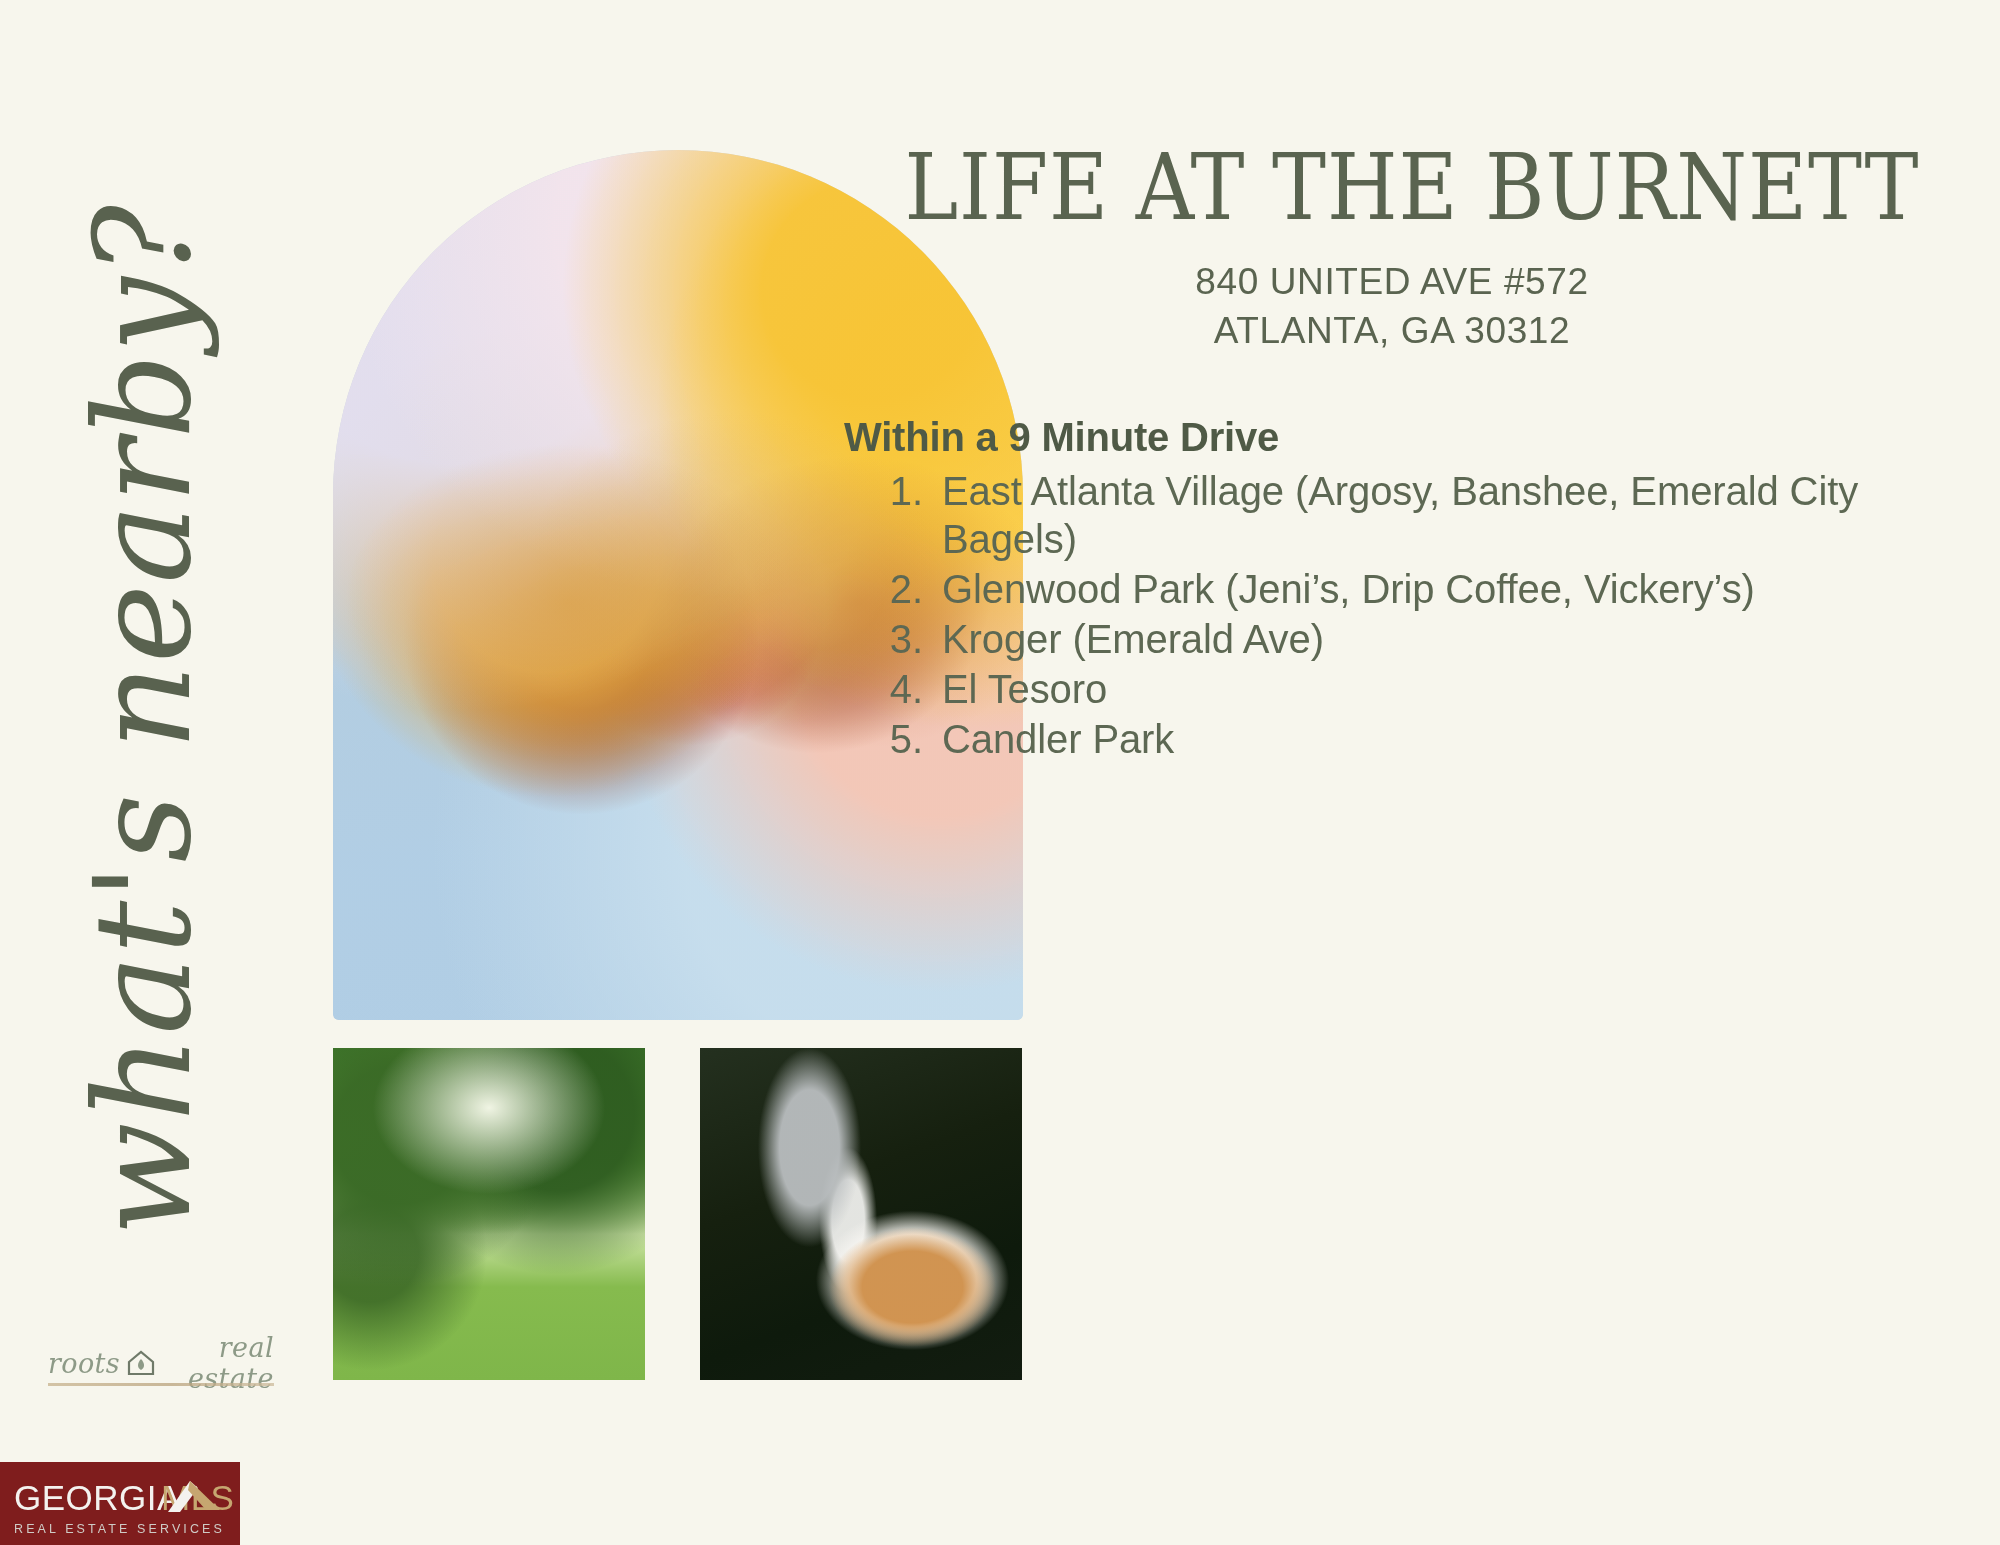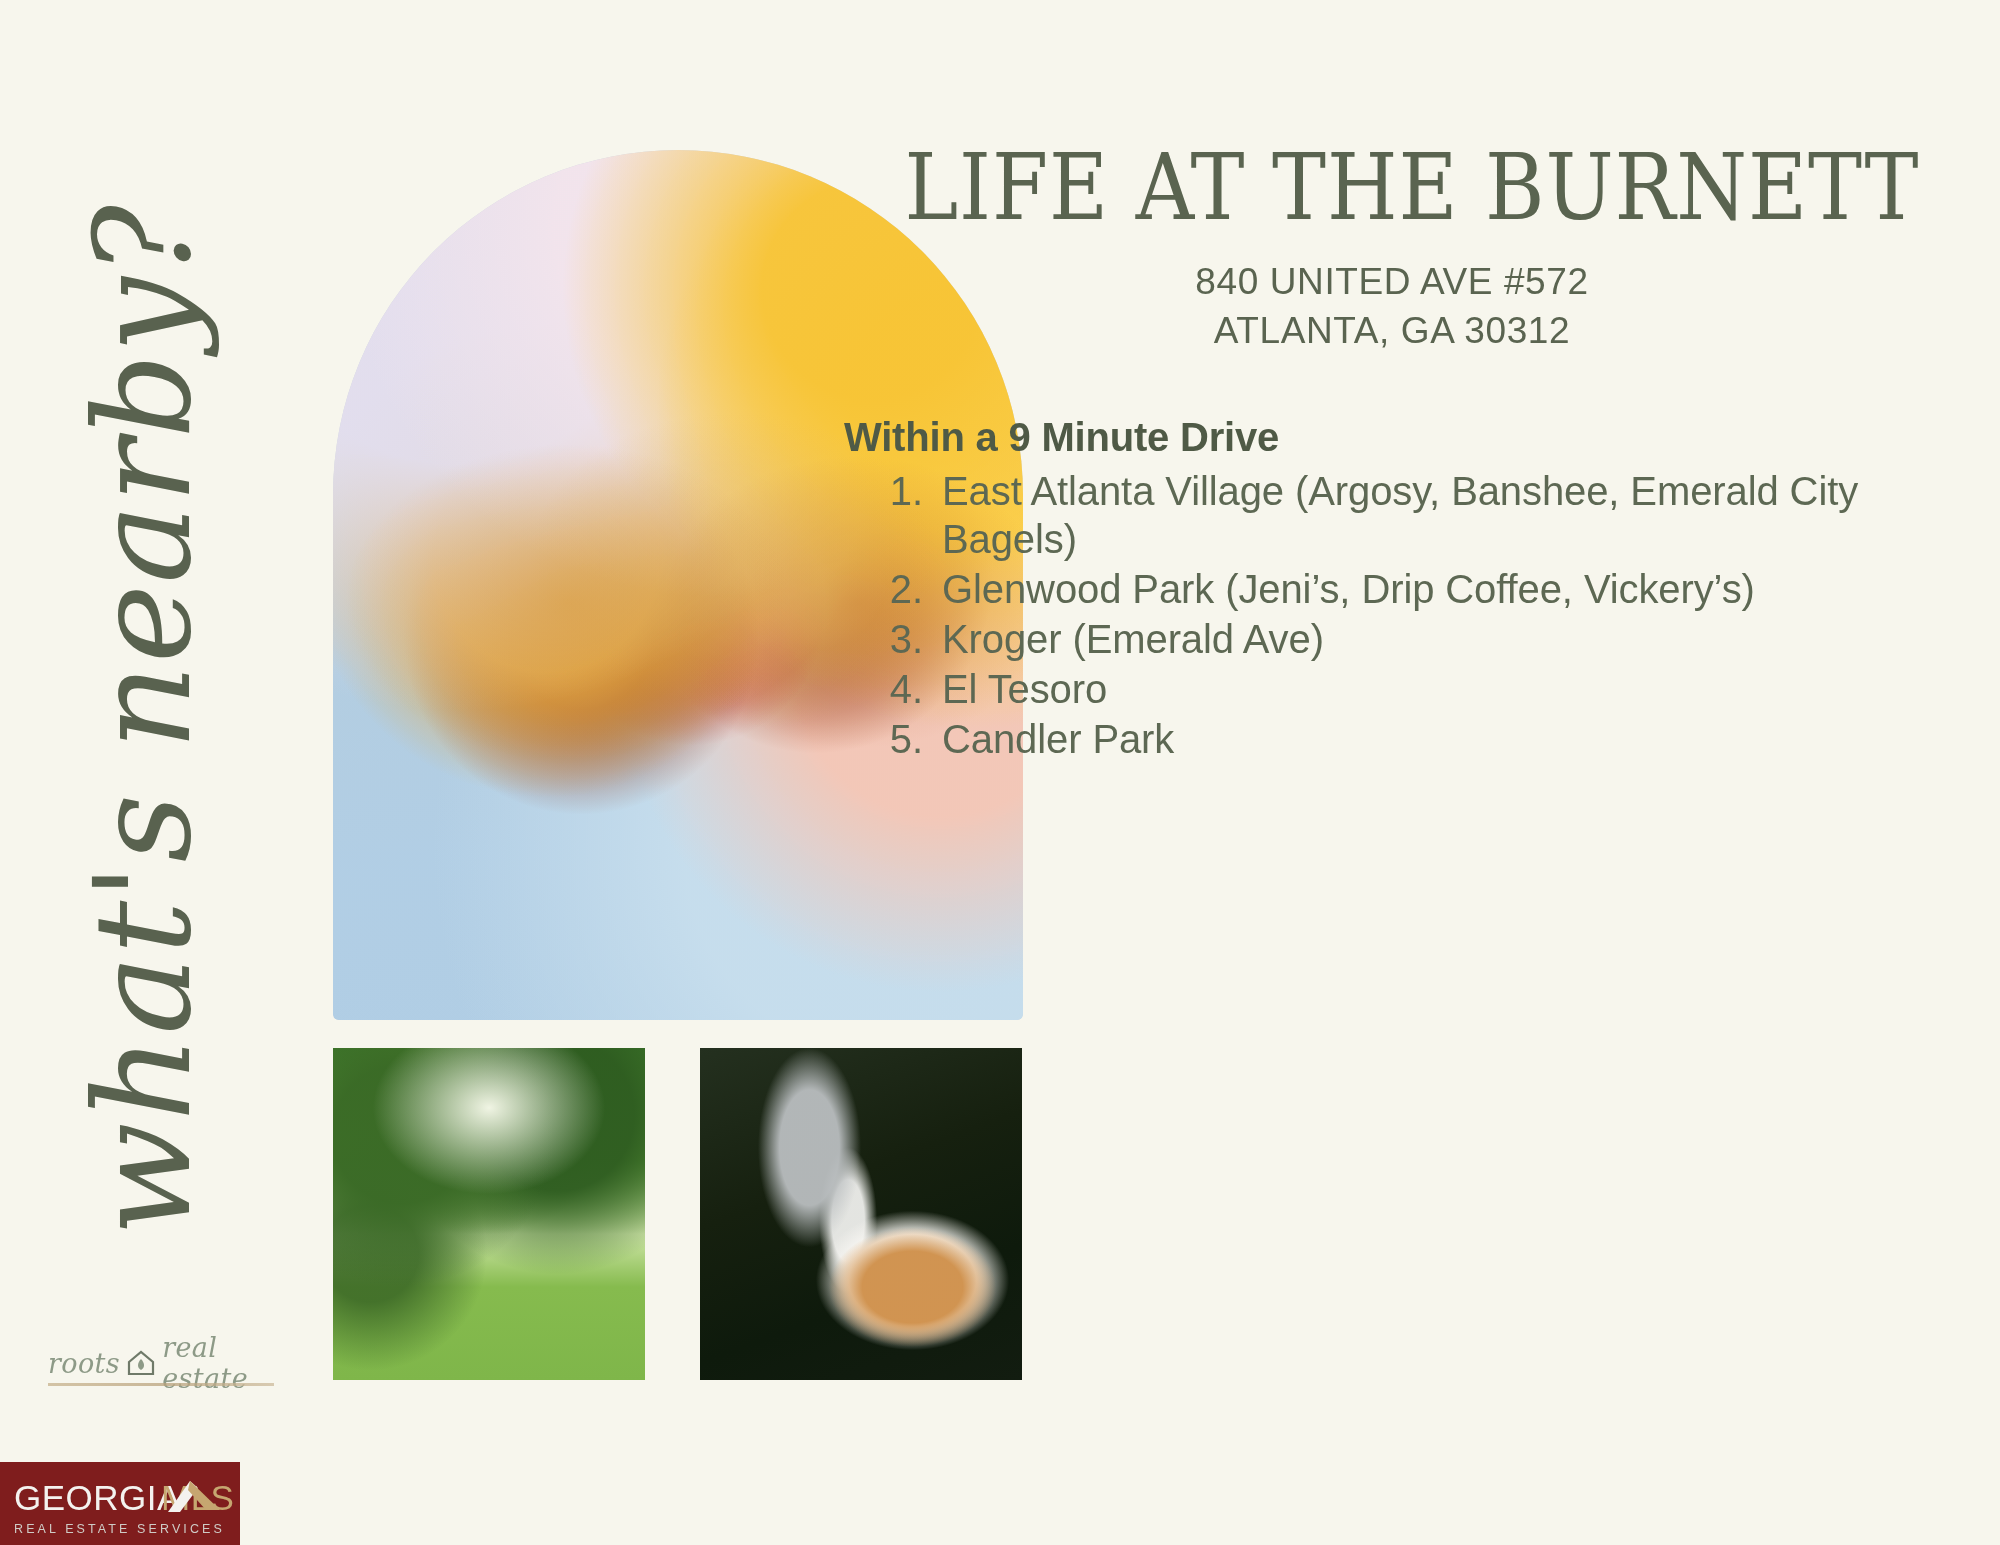--- a/index.html
+++ b/index.html
@@ -194,20 +194,21 @@
     align-items: center;
     justify-content: center;
     gap: 6px;
   }
   .roots-word {
     font-family: "DejaVu Serif", "Liberation Serif", serif;
     font-style: italic;
     font-size: 27px;
     color: #8d9a87;
     letter-spacing: .4px;
+    text-align: right;
   }
   .roots-house {
     width: 30px;
     height: 28px;
     position: relative;
     flex: 0 0 auto;
   }
   .roots-underline {
     position: absolute;
     left: 48px;

